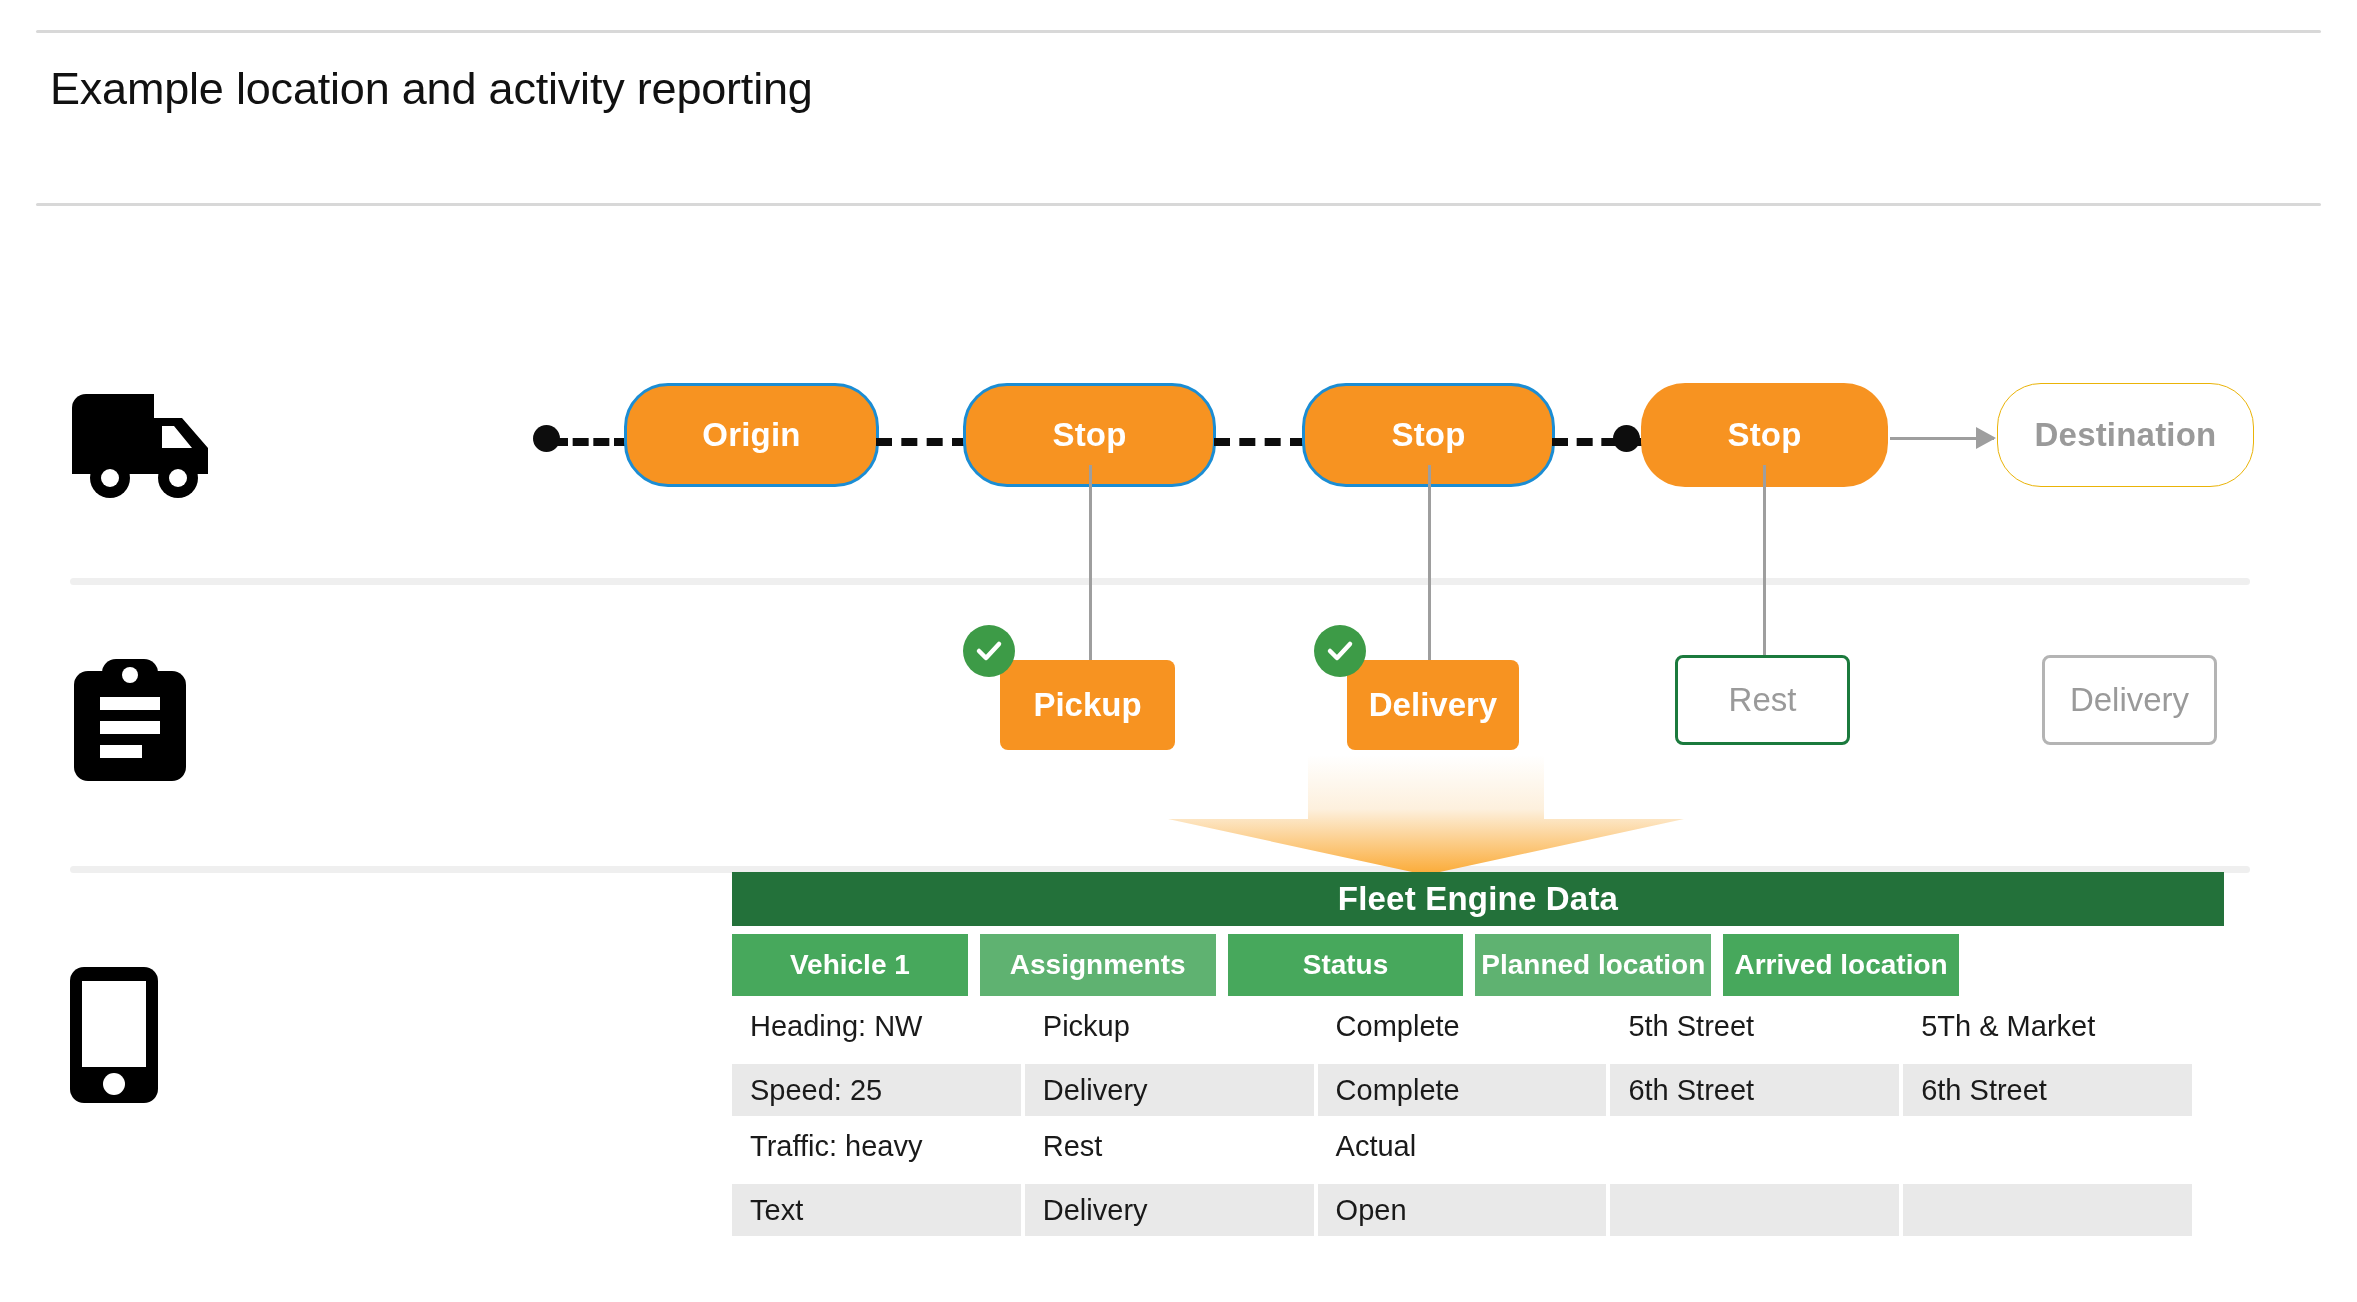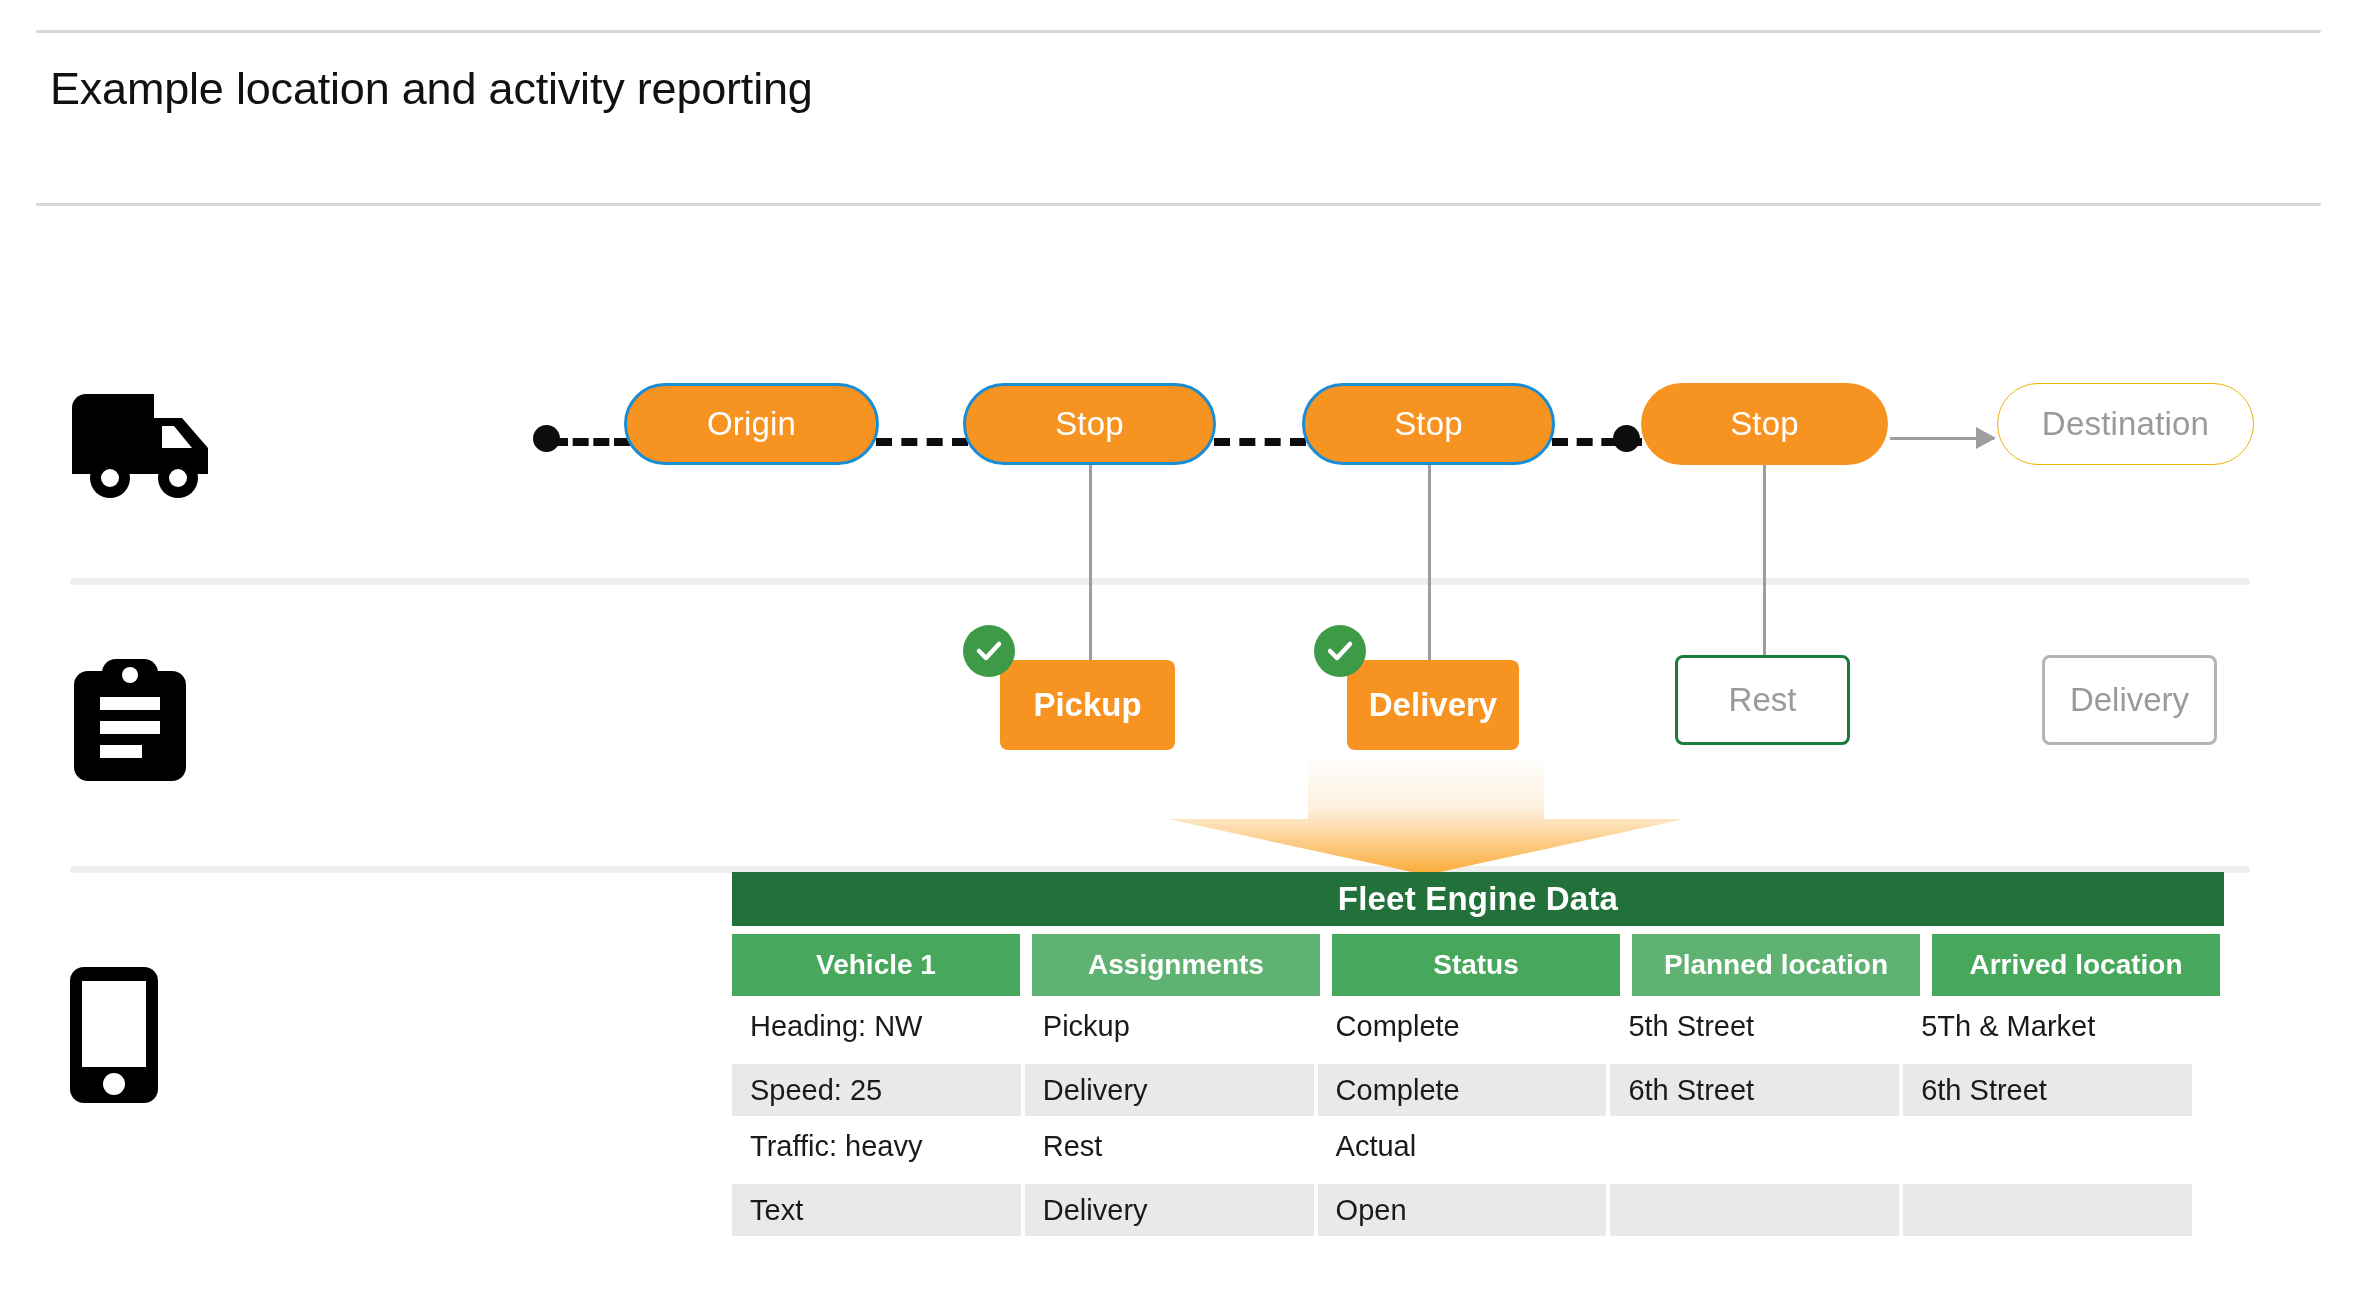--- a/index.html
+++ b/index.html
@@ -33,26 +33,26 @@
     height: 7px; background: #efefef; border-radius: 4px;
   }
   .row-divider.d1 { top: 578px; }
   .row-divider.d2 { top: 866px; }
   .icon-truck { position: absolute; left: 68px; top: 390px; }
   .icon-clipboard { position: absolute; left: 70px; top: 655px; }
   .icon-phone { position: absolute; left: 68px; top: 965px; }
 
   .pill {
     position: absolute;
-    height: 82px;
+    height: 104px;
     border-radius: 44px;
     background: #f79321;
     color: #ffffff;
     display: flex; align-items: center; justify-content: center;
-    font-size: 33px; font-weight: 400;
+    font-size: 33px; font-weight: 700;
     letter-spacing: 0.2px;
   }
   .pill.bordered { border: 3px solid #1b8dd4; }
   .pill.ghost {
     background: #ffffff; color: #9a9a9a;
     border: 1px solid #eab308;
   }
 
   
   .pill-origin { left: 624px; top: 383px; width: 255px; }
@@ -135,21 +135,21 @@
 
   
   .tbl { position: absolute; left: 732px; top: 872px; width: 1492px; }
   .tbl-title {
     width: 1492px; height: 54px; background: #23713a;
     color: #ffffff; font-size: 33px; font-weight: 700;
     display: flex; align-items: center; justify-content: center;
     letter-spacing: 0.2px;
   }
   .tbl-head {
-    display: flex; margin-top: 8px; gap: 12px; width: 1488px;
+    display: flex; margin-top: 8px; gap: 12px; width: 1227px;
   }
   .th {
     height: 62px; color: #ffffff;
     font-size: 28px; font-weight: 700;
     display: flex; align-items: center; justify-content: center;
     text-align: center;
   }
   .th.c0 { width: 292px; background: #47a85c; }
   .th.c1 { width: 292px; background: #5fb271; }
   .th.c2 { width: 292px; background: #47a85c; }

